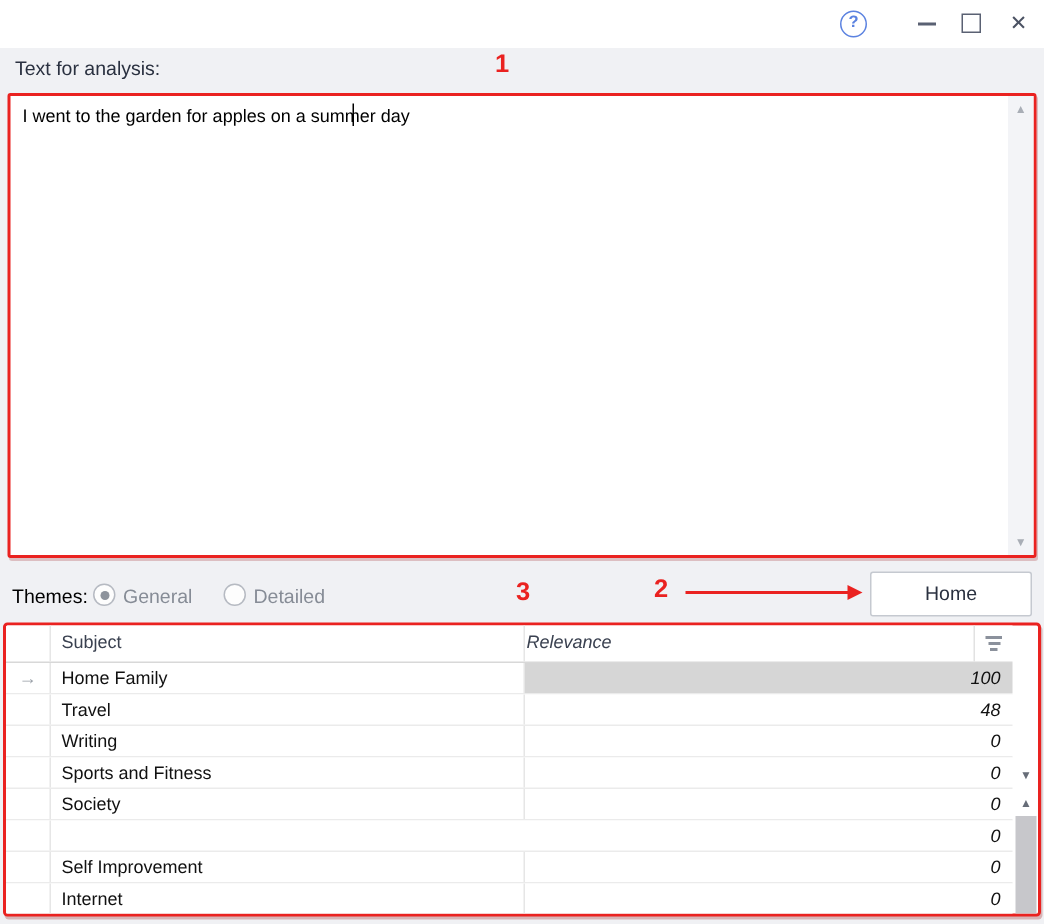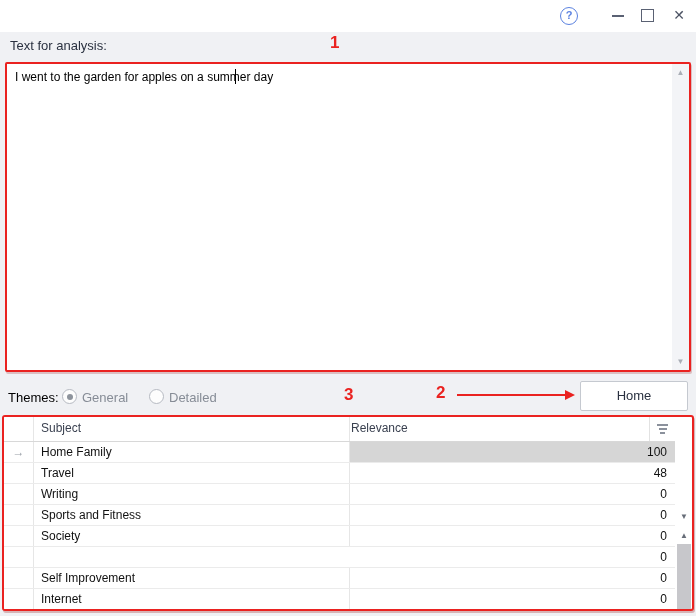--- a/index.html
+++ b/index.html
@@ -60,21 +60,21 @@
               box-shadow:1px 2px 0 rgba(160,40,40,.3); }
   .grid { display:flex; width:100%; height:100%;align-items:center; }
   .grid-main { flex:1; display:flex; flex-direction:column; }
   .g-header { display:flex; height:26px; background:#ffffff; border-bottom:1px solid #d8d8d8;
               font-size:12px; color:#3a4150; }
   .g-row { display:flex; height:21px; border-bottom:1px solid #ebebeb; font-size:12px; color:#111; background:#fff; }
   .g-ind { width:30px; border-right:1px solid #e6e6e6; text-align:center; line-height:20px;
            color:#9aa0a8; font-size:12px; flex:none; }
   .g-sub { width:316px; border-right:1px solid #e6e6e6; padding-left:7px; line-height:20px; flex:none;
            white-space:nowrap; overflow:hidden; }
-  .g-rel { flex:1; text-align:right; padding-right:8px; line-height:20px; }
+  .g-rel { flex:1; text-align:right; padding-right:8px; line-height:20px;font-style:italic; }
   .g-header .g-sub, .g-header .g-rel { line-height:25px; }
   .g-header .g-rel { display:flex; text-align:left; padding-right:0; }
   .g-header .g-rel .rel-label { flex:1; padding-left:1px; }
   .filter-cell { width:26px; border-left:1px solid #e2e2e2; display:flex; flex-direction:column;
                  justify-content:center; align-items:center; gap:2px; cursor:pointer; }
   .filter-cell i { display:block; height:2px; background:#8b919c; }
   .filter-cell i:nth-child(1){ width:11px; } .filter-cell i:nth-child(2){ width:8px; } .filter-cell i:nth-child(3){ width:5px; }
   .g-row.focused .g-rel { background:#d6d6d6; }
   .g-scroll { width:17px; flex:none; position:relative; background:#f1f1f4; border-left:1px solid #dcdcdc; margin-top:26px; }
   .g-scroll .up   { position:absolute; top:5px; left:0; width:16px; text-align:center; font-size:8px; color:#676d78; }

